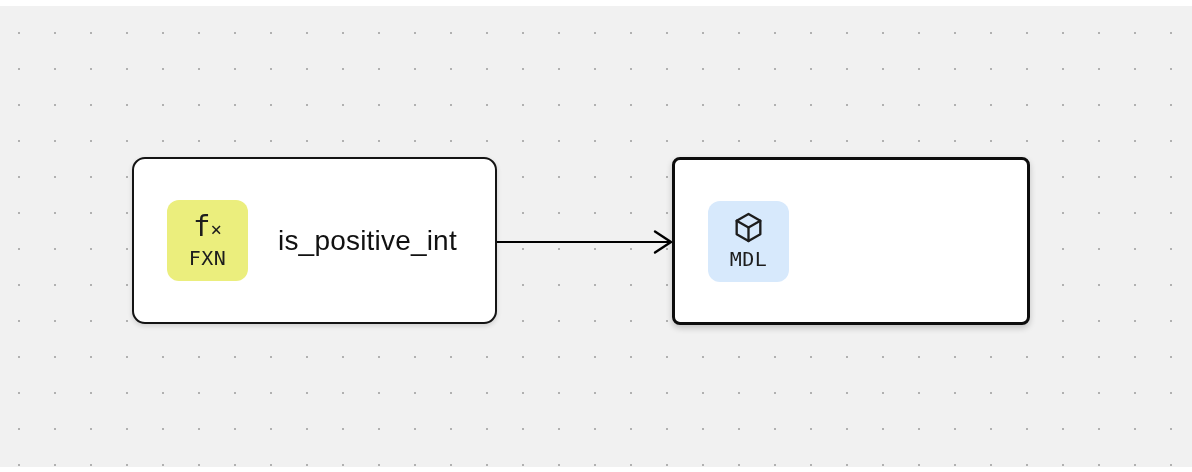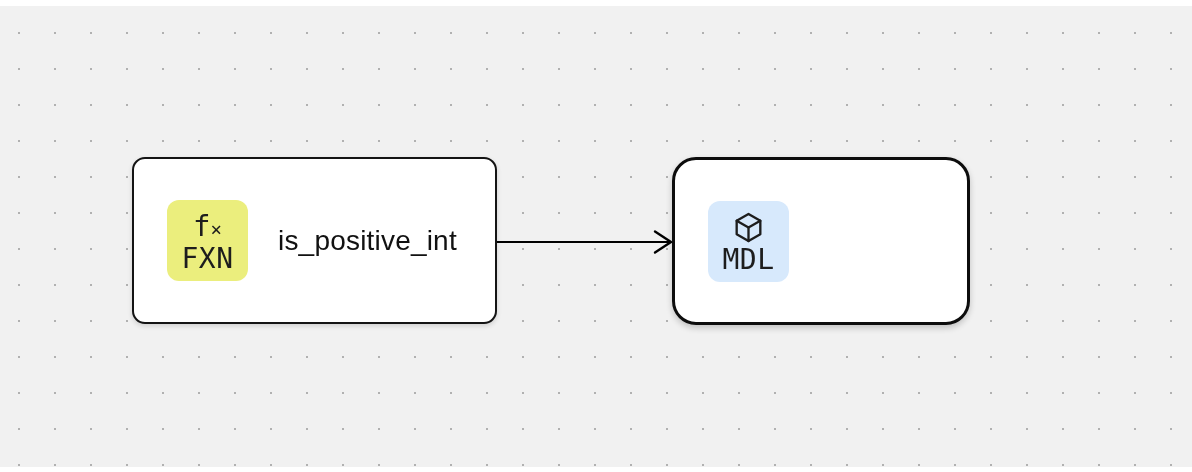--- a/index.html
+++ b/index.html
@@ -37,26 +37,26 @@
   .node-fxn {
     left: 132px;
     top: 157px;
     width: 365px;
     height: 167px;
     padding-left: 33px;
   }
   .node-mdl {
     left: 672px;
     top: 157px;
-    width: 298px;
+    width: 358px;
     height: 168px;
     padding-left: 33px;
     border-width: 3.5px;
     border-color: #0d0d0d;
-    border-radius: 24px;
+    border-radius: 8px;
     box-shadow: 0 3px 6px rgba(0,0,0,0.2);
   }
 
   .badge {
     width: 81px;
     height: 81px;
     border-radius: 12px;
     display: flex;
     flex-direction: column;
     align-items: center;
@@ -74,21 +74,21 @@
     font-size: 19px;
   }
   .badge .icon-wrap {
     height: 36px;
     display: flex;
     align-items: center;
     justify-content: center;
   }
   .badge .tag {
     font-family: "DejaVu Sans Mono", monospace;
-    font-size: 28px;
+    font-size: 20px;
     line-height: 27px;
     letter-spacing: 0.5px;
     color: #1d1d1d;
   }
 
   .node-label {
     margin-left: 30px;
     font-size: 28px;
     font-weight: 500;
     color: #111111;

